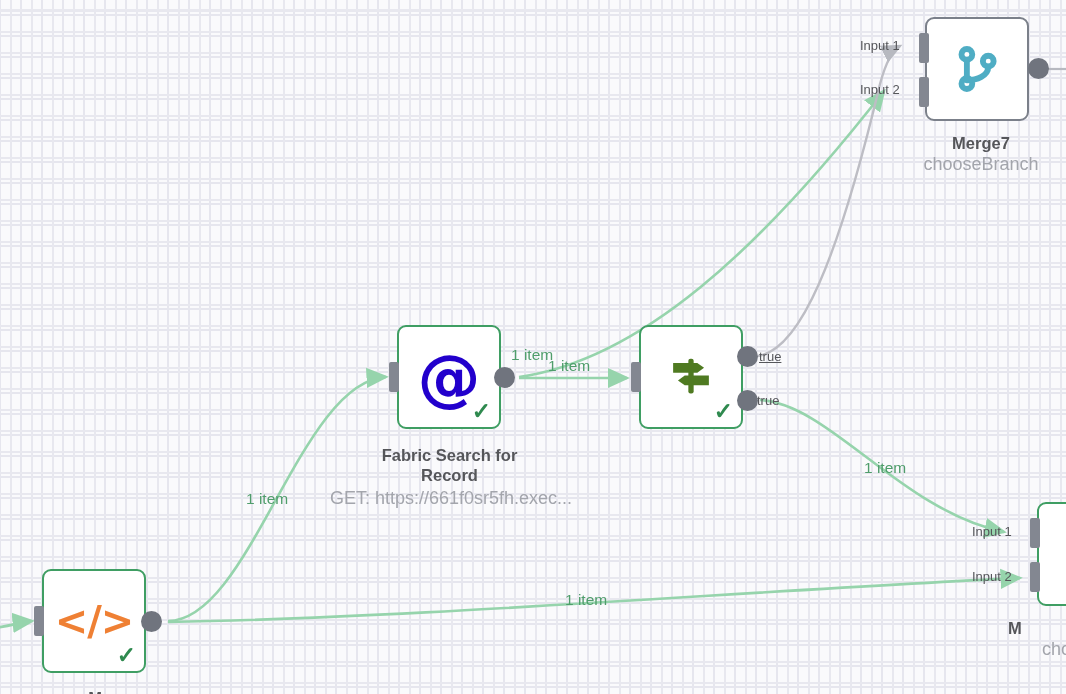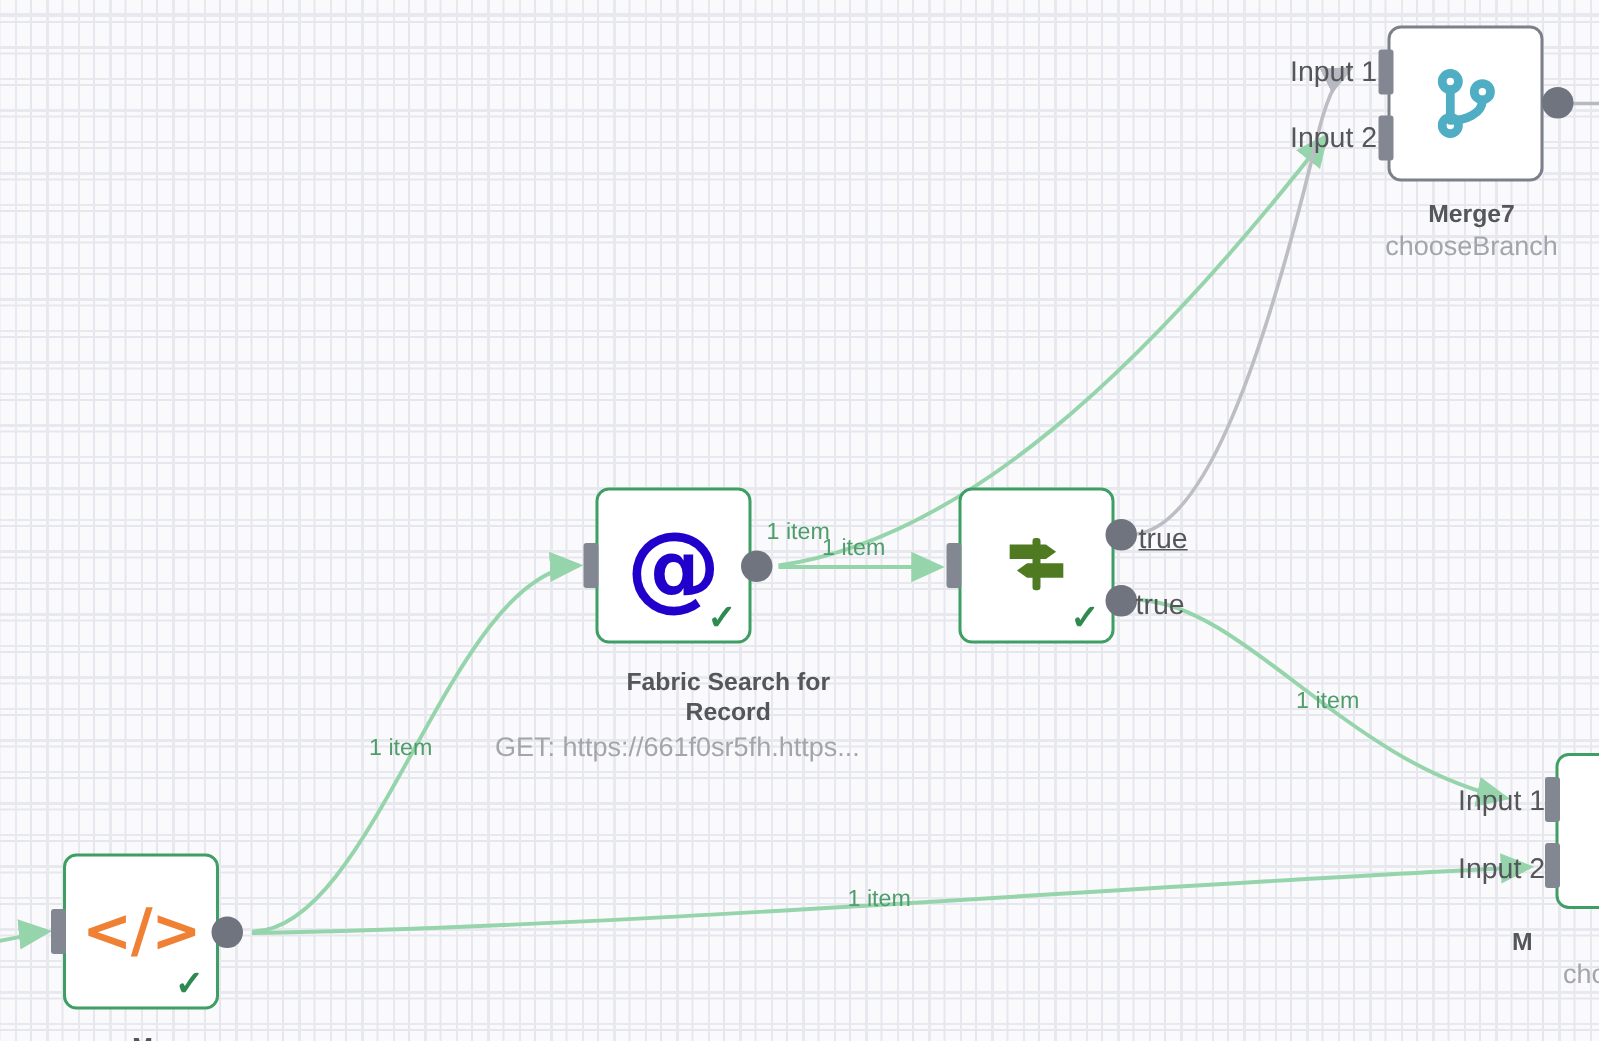--- a/index.html
+++ b/index.html
@@ -95,21 +95,21 @@
   }
   .port-out {
     position: absolute;
     width: 21px; height: 21px;
     border-radius: 50%;
     background: #70747e;
   }
   .port-label {
     position: absolute;
     color: #55565a;
-    font-size: 19px;
+    font-size: 13px;
     white-space: nowrap;
   }
   .edge-label {
     position: absolute;
     color: #4f9d6b;
     font-size: 15.5px;
     white-space: nowrap;
   }
   .icon-at {
     color: #2200cc;
@@ -178,22 +178,22 @@
   <div class="port-label" style="left:860px; top:82px;">Input 2</div>
   <div class="node-caption" style="left:896px; top:133px; width:170px;">Merge7</div>
   <div class="node-sub" style="left:896px; top:155px; width:170px;">chooseBranch</div>
 
   <div class="node green" style="left:397px; top:325px;">
     <span class="icon-at">@</span>
     <span class="check">✓</span>
   </div>
   <div class="port-in" style="left:389px; top:362px;"></div>
   <div class="port-out" style="left:494px; top:367px;"></div>
-  <div class="node-caption" style="left:356px; top:445px; width:187px;margin-left:36px;">Fabric Search for Record</div>
-  <div class="node-sub" style="left:330px; top:489px; width:240px;">GET: https://661f0sr5fh.https...</div>
+  <div class="node-caption" style="left:356px; top:445px; width:187px;">Fabric Search for Record</div>
+  <div class="node-sub" style="left:330px; top:489px; width:240px;">GET: https://661f0sr5fh.exec...</div>
 
   <div class="node green" style="left:639px; top:325px;">
     <svg width="58" height="58" viewBox="0 0 24 24">
       <g fill="#4f7a21">
         <path d="M4.6,6.2 L14.6,6.2 L17.4,8.2 L14.6,10.2 L4.6,10.2 Z"></path>
         <path d="M19.4,11.4 L9.4,11.4 L6.6,13.4 L9.4,15.4 L19.4,15.4 Z"></path>
         <rect x="10.9" y="4.4" width="2.2" height="14.4" rx="0.9"></rect>
       </g>
     </svg>
     <span class="check">✓</span>

